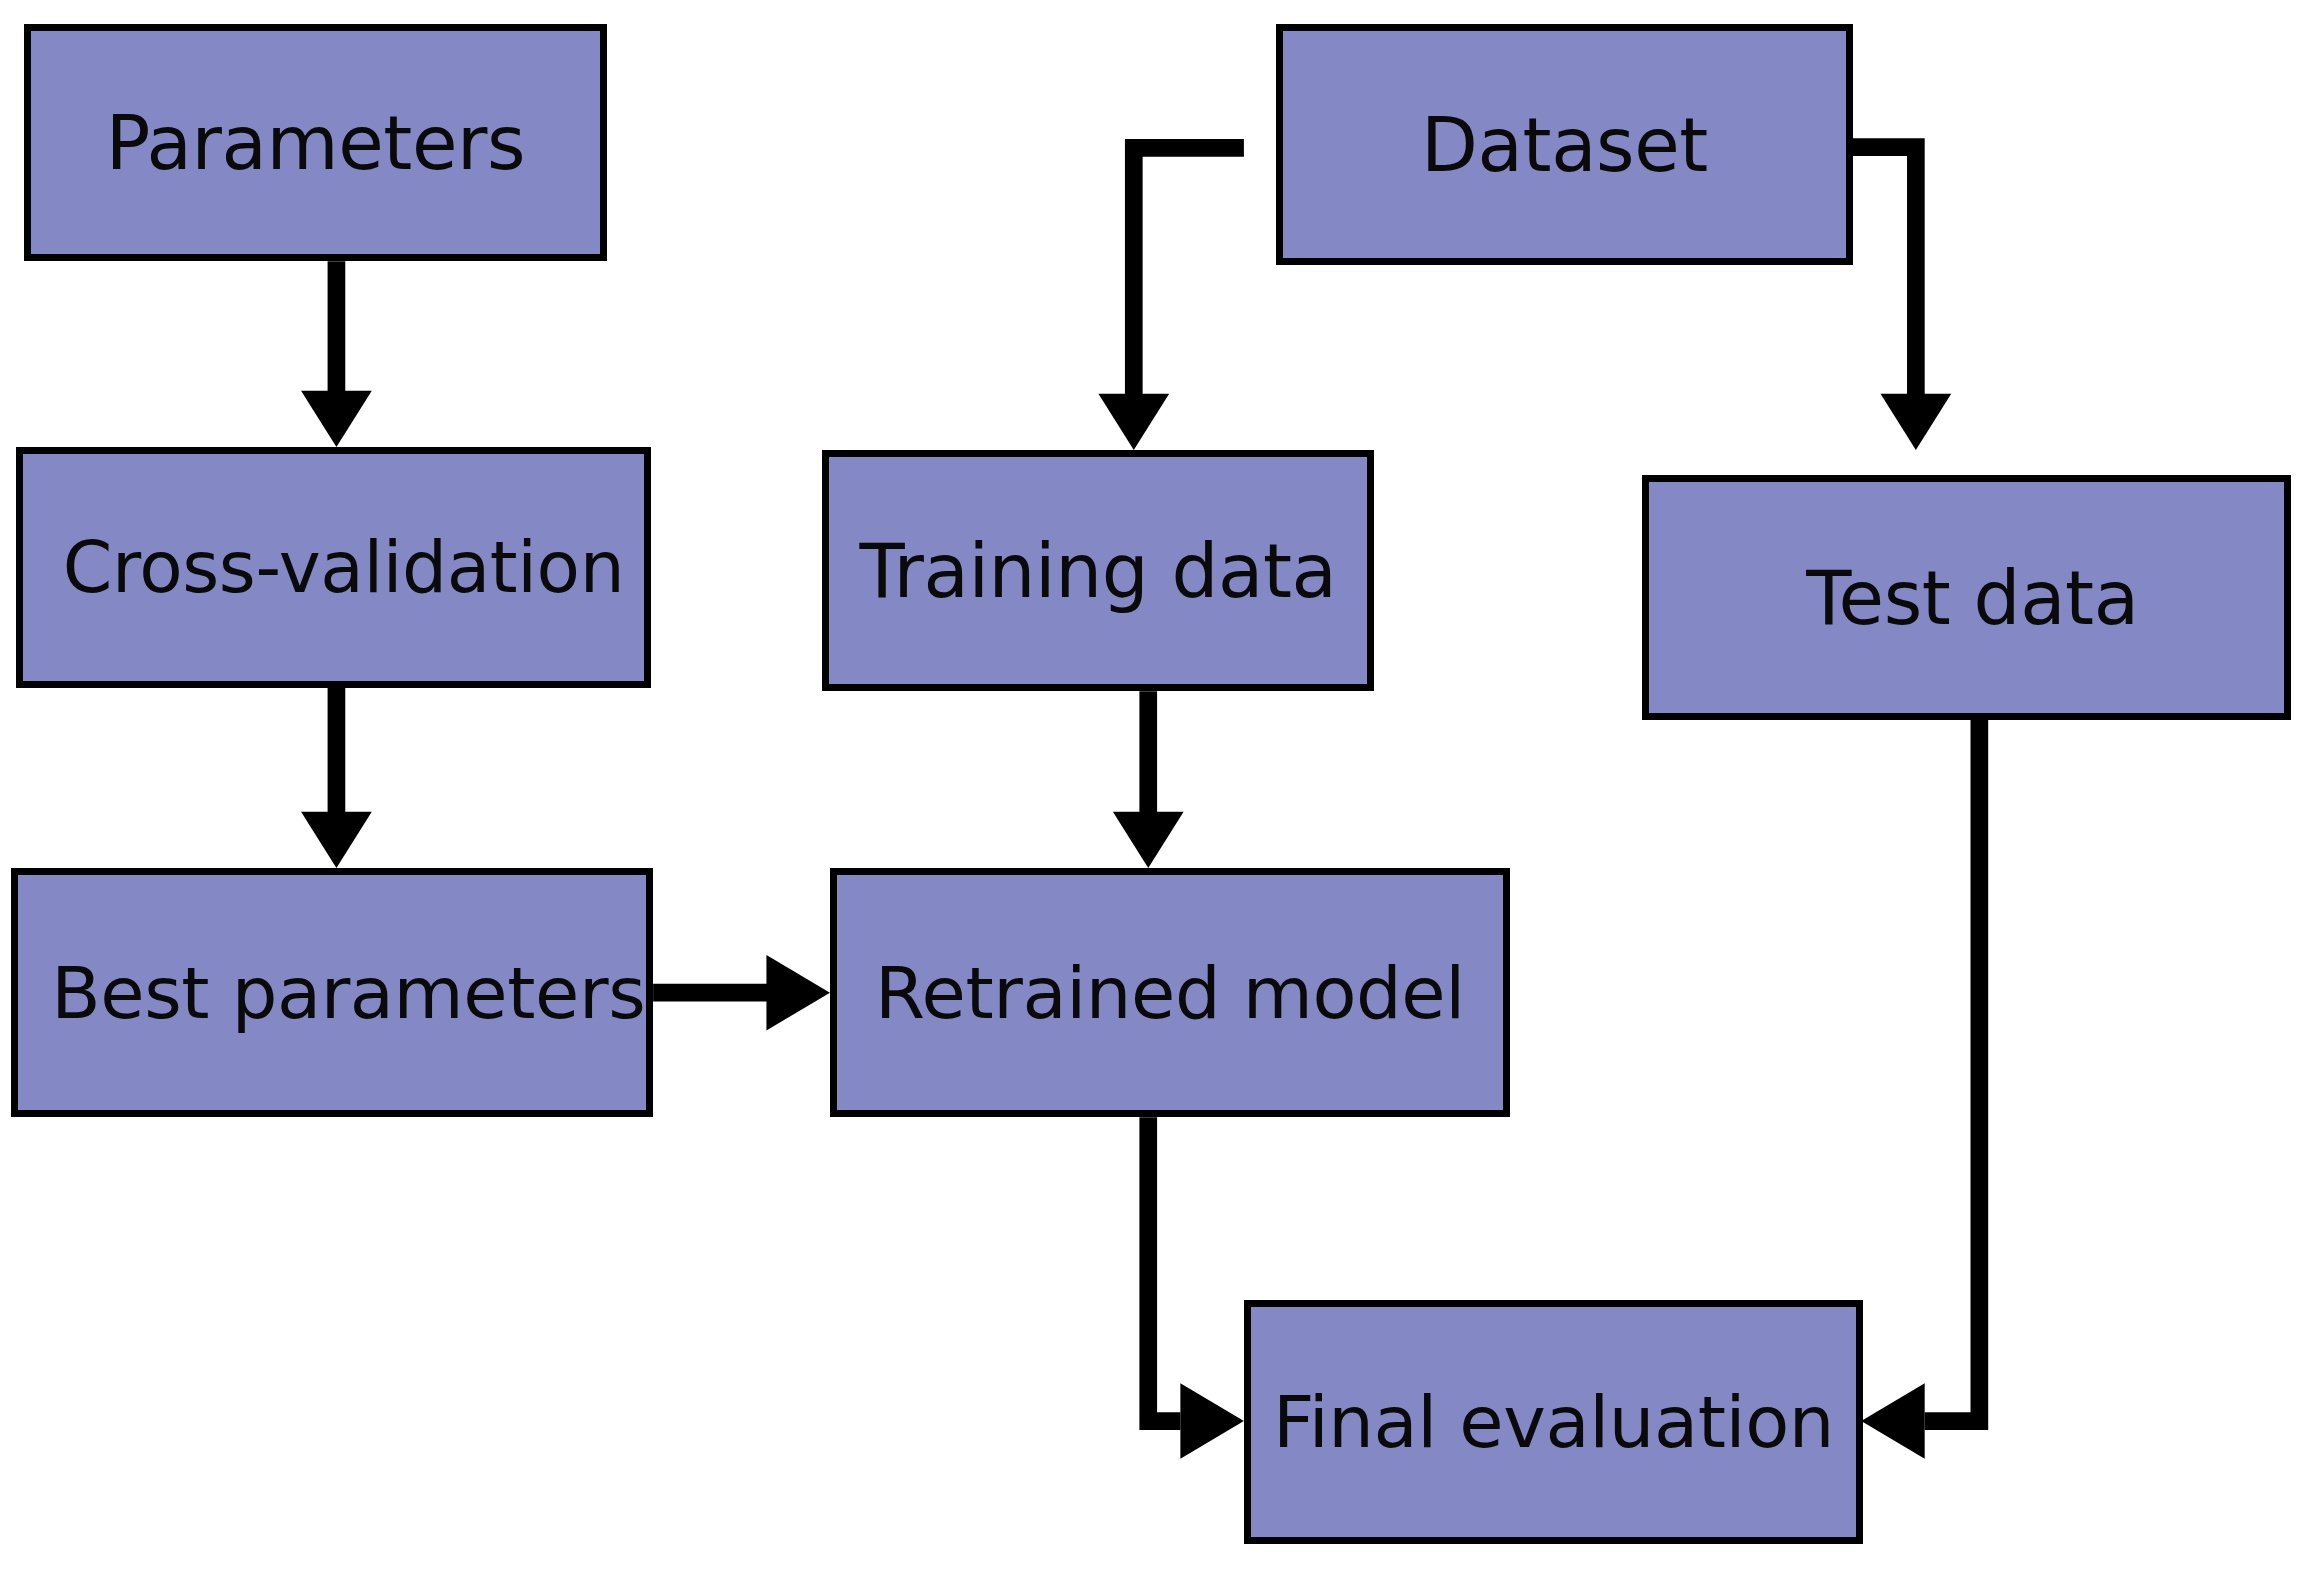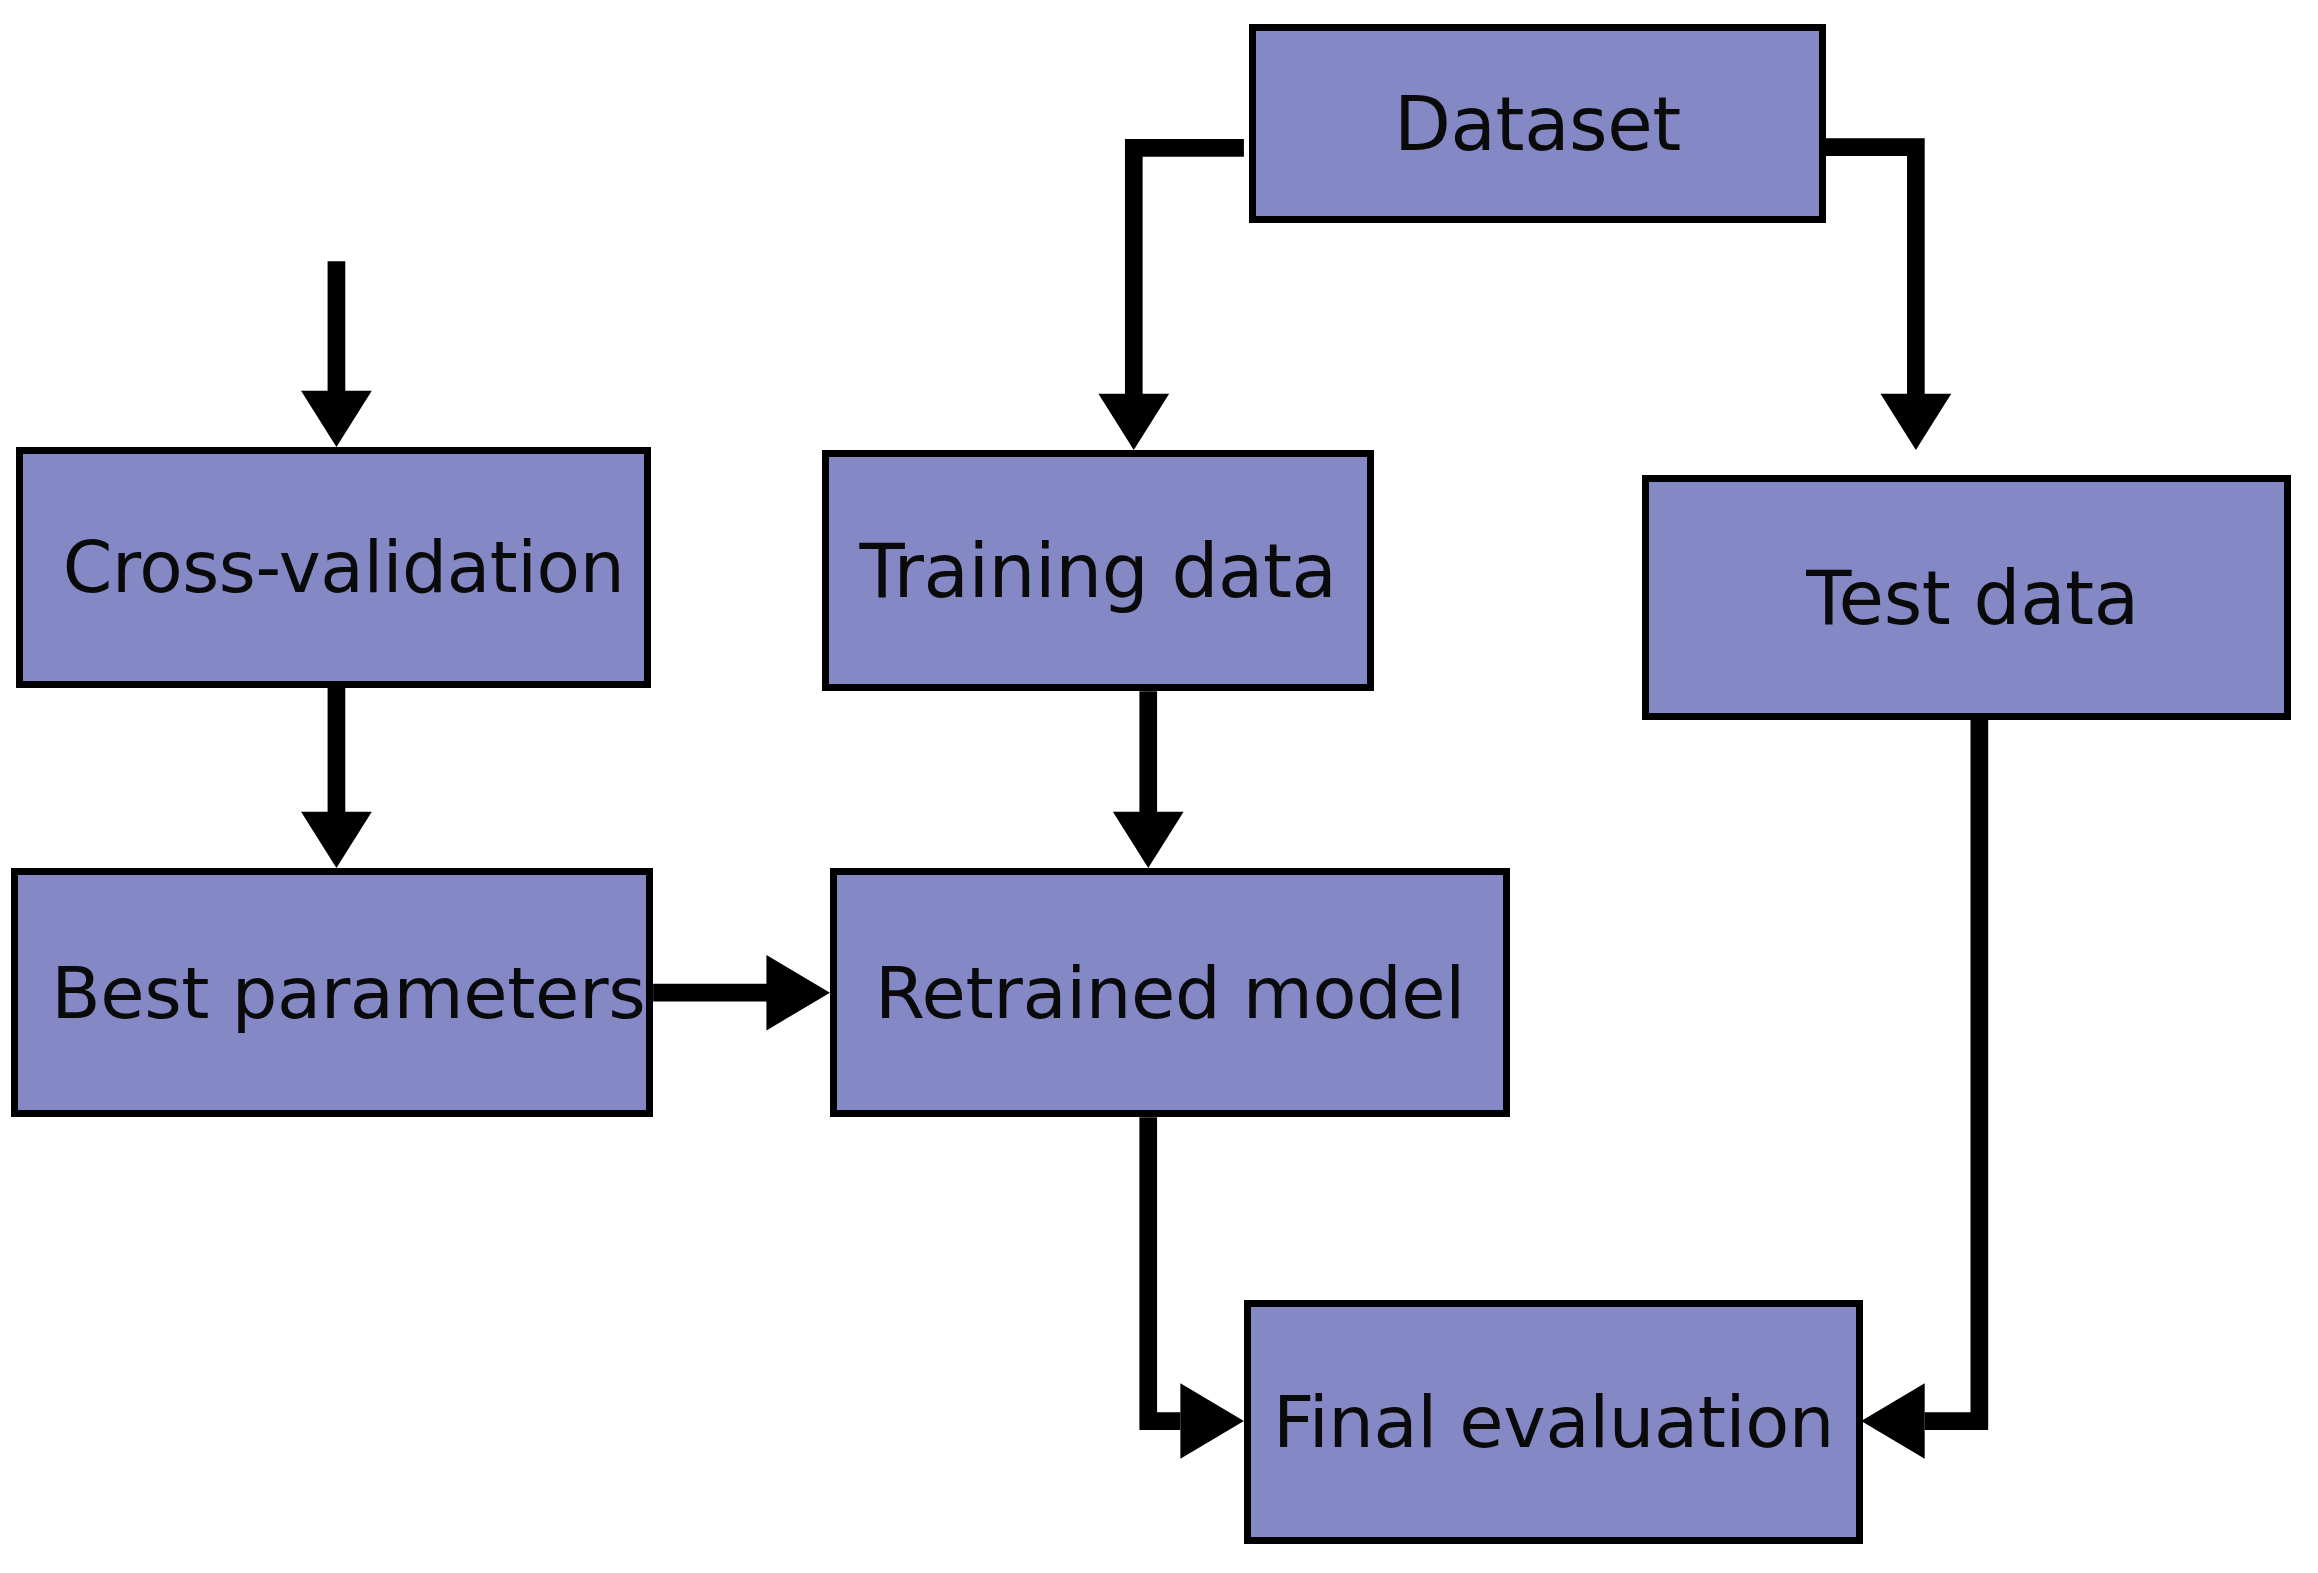--- a/index.html
+++ b/index.html
@@ -38,21 +38,21 @@
     color: #0a0a0a;
     font-size: 74px;
     line-height: 1;
     letter-spacing: -0.4px;
     white-space: nowrap;
     font-weight: 400;
     text-align: center;
   }
   
   #node-parameters      { left: 24px;   top: 24px;   width: 583px;  height: 237px; }
-  #node-dataset         { left: 1249px; top: 24px;   width: 577px;  height: 199px; }
+  #node-dataset         { left: 1276px; top: 24px;   width: 577px;  height: 241px; }
   #node-cross-validation{ left: 16px;   top: 447px;  width: 635px;  height: 241px; padding-left: 20px; }
   #node-training-data   { left: 822px; top: 450px;  width: 552px;  height: 241px; }
   #node-test-data       { left: 1642px; top: 475px;  width: 649px;  height: 245px; padding-left: 12px; }
   #node-best-parameters { left: 11.3px;   top: 868px; width: 642px;  height: 249px; padding-left: 32px; }
   #node-retrained-model { left: 830px; top: 868px; width: 680px;  height: 249px; }
   #node-final-evaluation{ left: 1244px; top: 1300px; width: 619px;  height: 244px; }
 
   #node-cross-validation .node-label { font-size: 71px; }
   #node-best-parameters  .node-label { font-size: 72px; }
   #node-retrained-model  .node-label { font-size: 72px; }
@@ -104,20 +104,23 @@
       <polyline points="1428,1390 1428,1768 1468,1768" stroke="#000000" stroke-width="22" fill="none" stroke-linejoin="miter"></polyline>
       <polygon points="1468,1721 1468,1815 1547,1768" fill="#000000"></polygon>
     </g>
 
     <g>
       <polyline points="2462,865 2462,1768 2394,1768" stroke="#000000" stroke-width="22" fill="none" stroke-linejoin="miter"></polyline>
       <polygon points="2394,1721 2394,1815 2315,1768" fill="#000000"></polygon>
     </g>
   </svg>
 
+  <div class="node" id="node-parameters">
+    <span class="node-label">Parameters</span>
+  </div>
 
   <div class="node" id="node-dataset">
     <span class="node-label">Dataset</span>
   </div>
 
   <div class="node" id="node-cross-validation">
     <span class="node-label">Cross-validation</span>
   </div>
 
   <div class="node" id="node-training-data">

